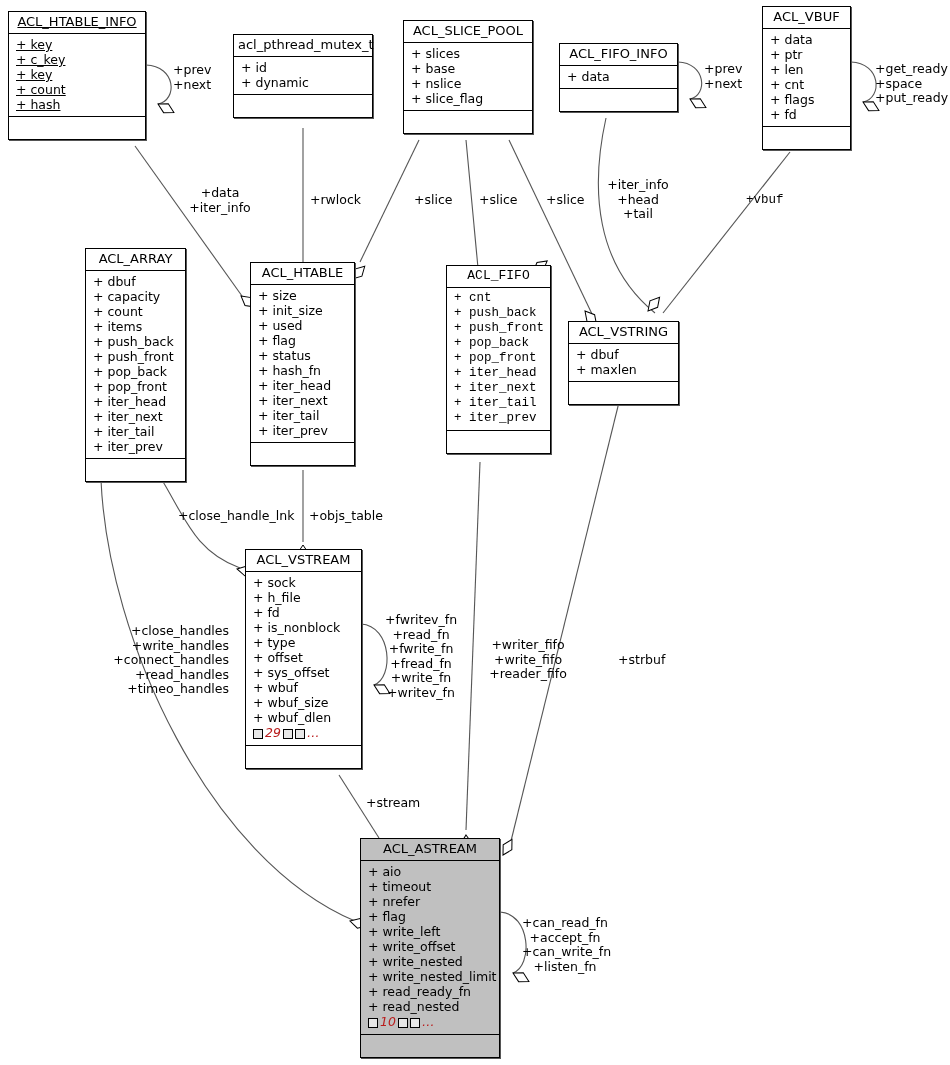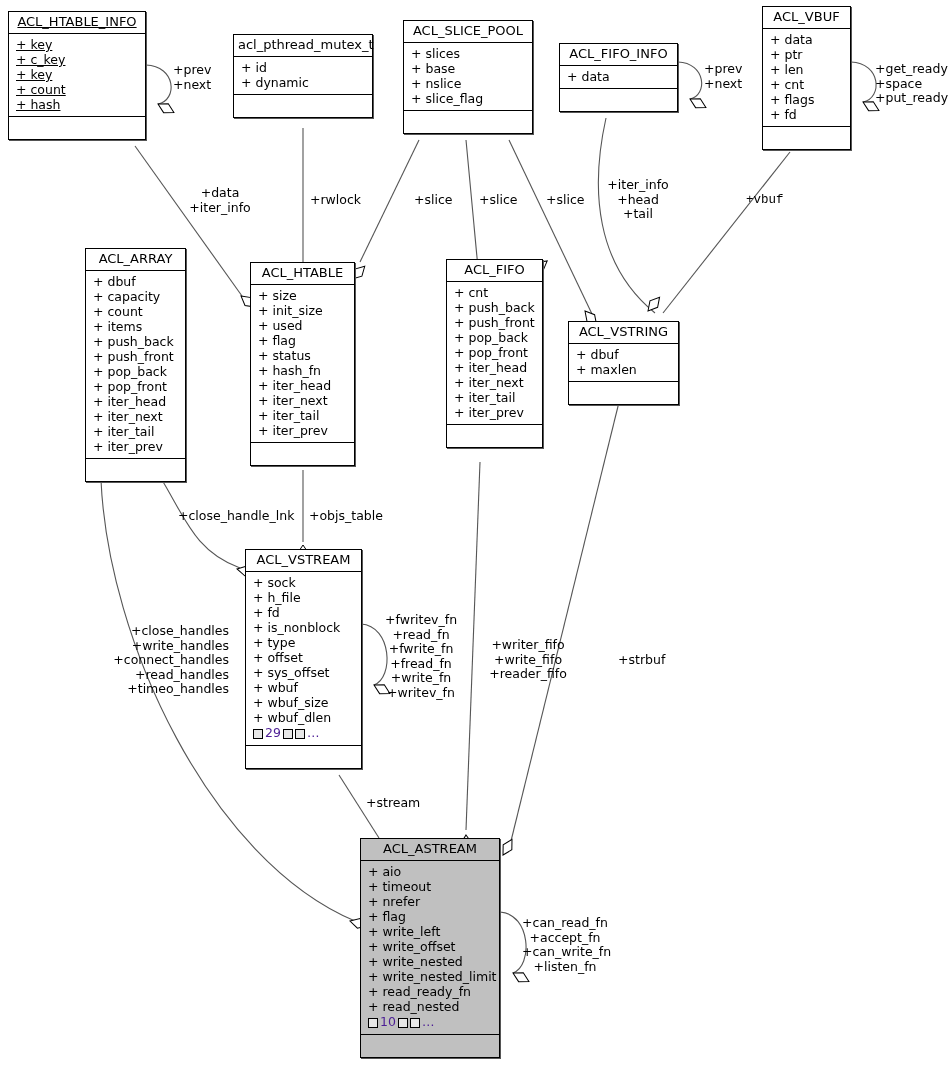--- a/index.html
+++ b/index.html
@@ -50,25 +50,26 @@
     font-size: 12.5px;
     line-height: 15px;
     padding-left: 7px;
     color: #000;
     white-space: nowrap;
   }
   .uml-more {
     font-size: 12.5px;
     line-height: 16px;
     padding-left: 7px;
-    color: #4c1d95;
+    color: #b91c1c;
     white-space: nowrap;
     display: flex;
     align-items: center;
     gap: 2px;
+    font-style: italic;
   }
   .mini-box {
     display: inline-block;
     width: 10px; height: 10px;
     border: 1px solid #000;
     background: #e8e8e8;
     position: relative;
     top: 1px;
   }
   .uml-ops {
@@ -241,21 +242,21 @@
       <div class="uml-attr">+ status</div>
       <div class="uml-attr">+ hash_fn</div>
       <div class="uml-attr">+ iter_head</div>
       <div class="uml-attr">+ iter_next</div>
       <div class="uml-attr">+ iter_tail</div>
       <div class="uml-attr">+ iter_prev</div>
     </div>
     <div class="uml-ops"></div>
   </div>
 
-  <div class="uml-class" style="left:446px; top:259px; width:97px;">
+  <div class="uml-class" style="left:446px; top:265px; width:105px;font-family:Liberation Mono, monospace;">
     <div class="uml-title">ACL_FIFO</div>
     <div class="uml-attrs">
       <div class="uml-attr">+ cnt</div>
       <div class="uml-attr">+ push_back</div>
       <div class="uml-attr">+ push_front</div>
       <div class="uml-attr">+ pop_back</div>
       <div class="uml-attr">+ pop_front</div>
       <div class="uml-attr">+ iter_head</div>
       <div class="uml-attr">+ iter_next</div>
       <div class="uml-attr">+ iter_tail</div>

